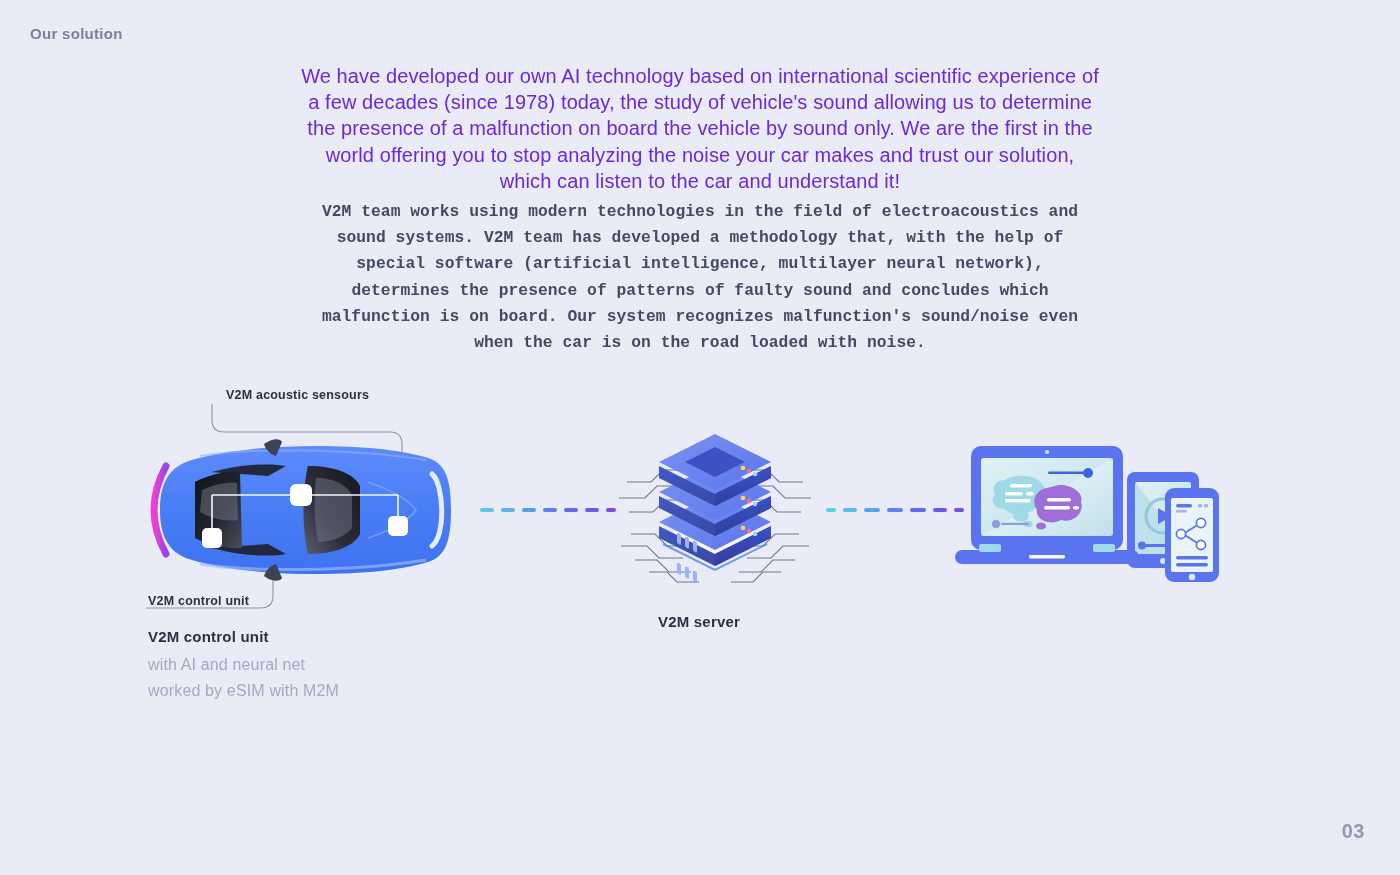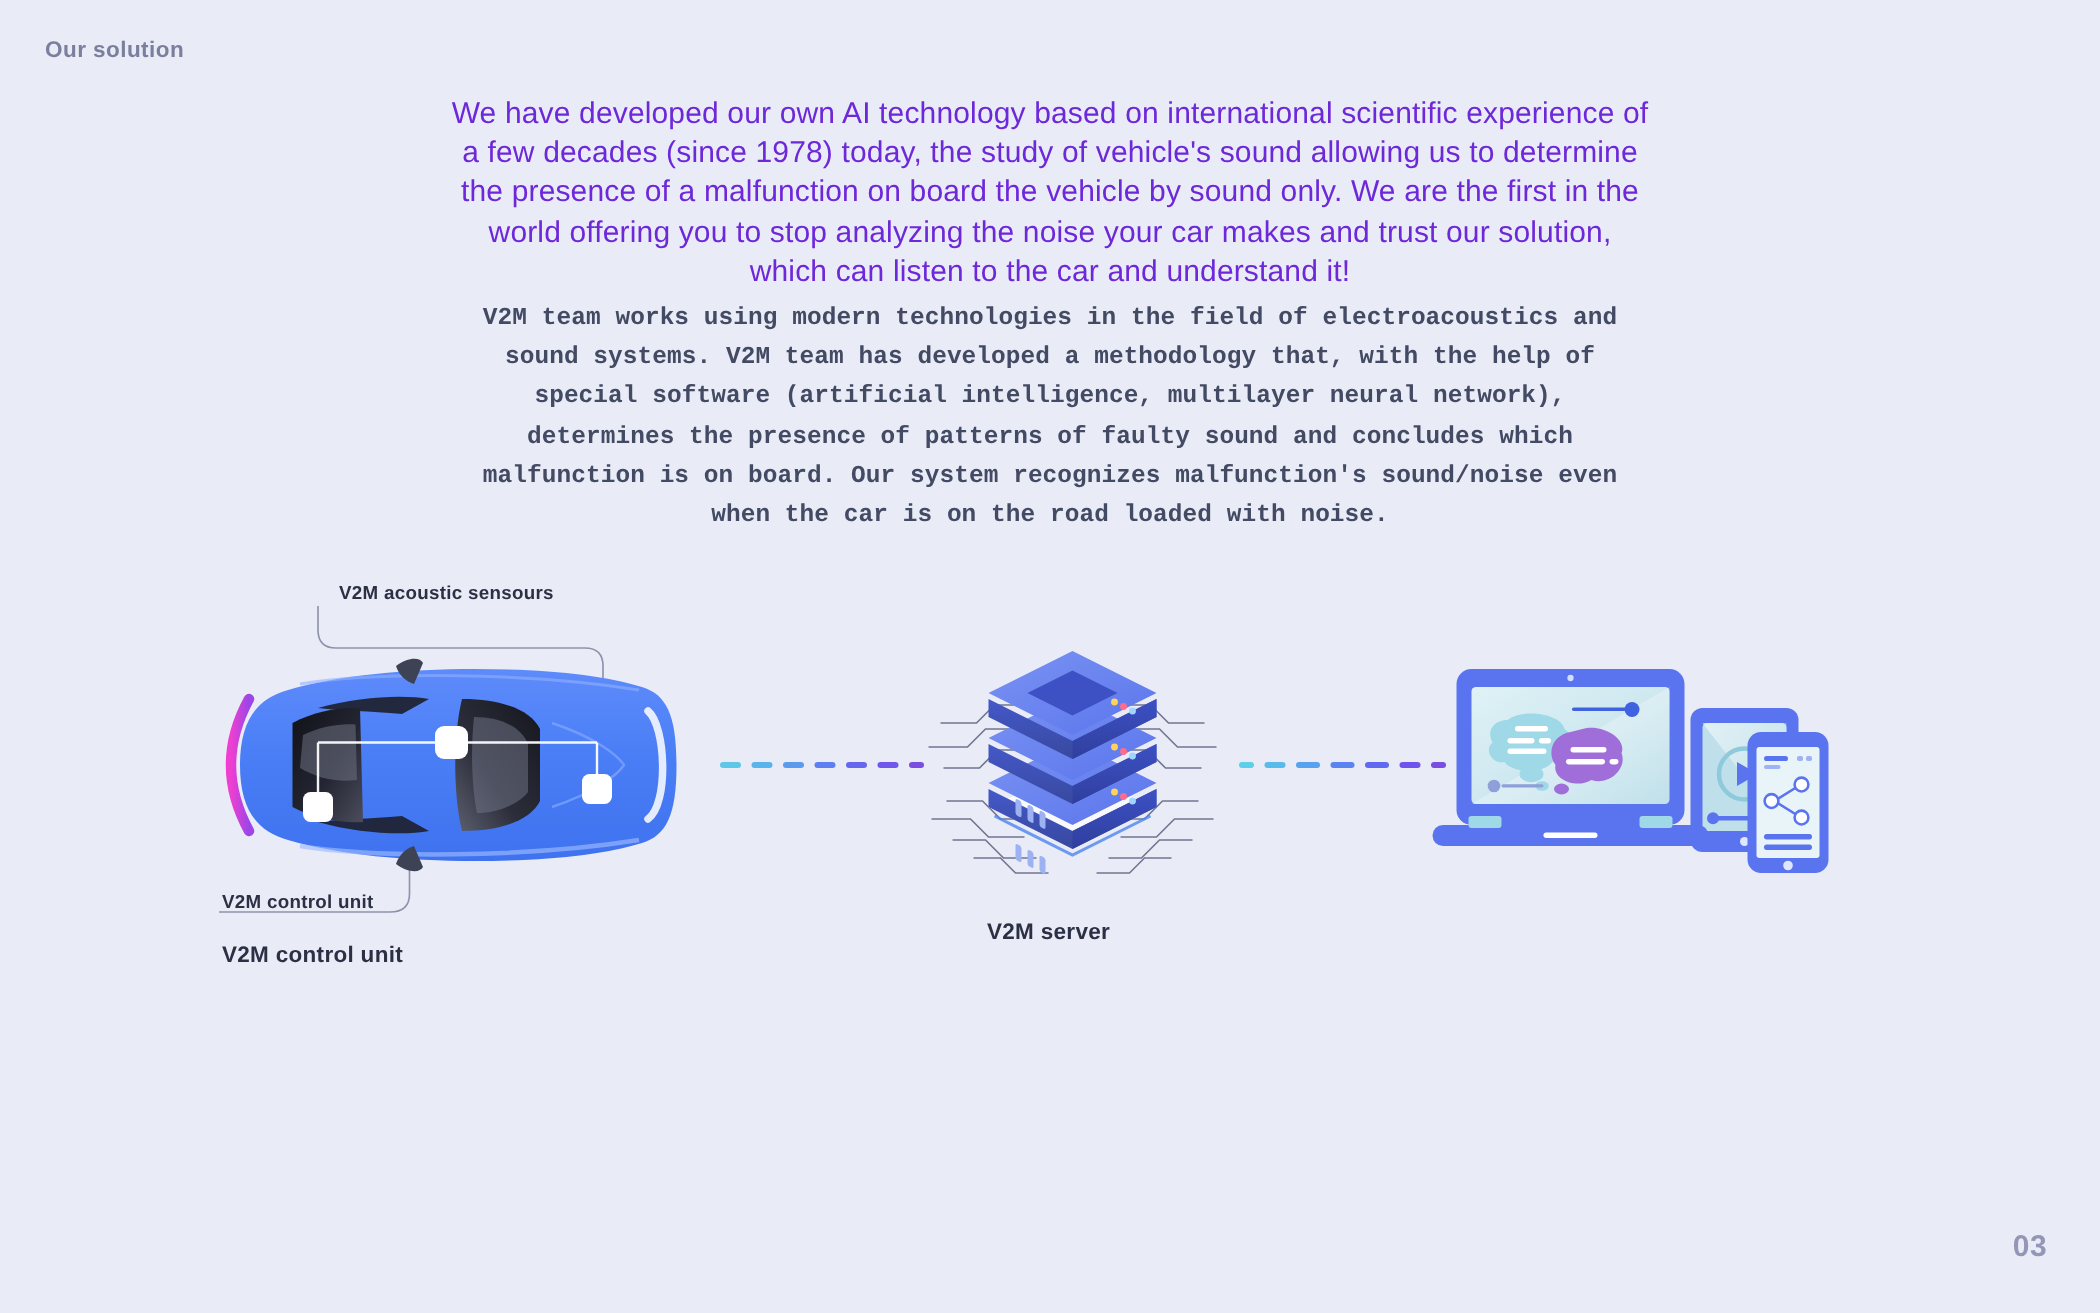--- a/index.html
+++ b/index.html
@@ -156,20 +156,21 @@
         <path d="M258 125 L258 150" stroke="#ffffff" stroke-width="1.6" opacity=".95"></path>
 
         <rect x="62" y="158" width="20" height="20" rx="5" fill="#ffffff"></rect>
         <rect x="150" y="114" width="22" height="22" rx="6" fill="#ffffff"></rect>
         <rect x="248" y="146" width="20" height="20" rx="5" fill="#ffffff"></rect>
       </svg>
     </div>
 
     <div class="cap cap-car">
       <div class="t">V2M control unit</div>
+      <div class="s">with AI and neural net worked by eSIM with M2M</div>
     </div>
 
     <div class="dash" style="left:480px;top:138px;">
       <i style="width:14px;background:#5ec6e6;"></i>
       <i style="width:14px;background:#5ab3ea;"></i>
       <i style="width:14px;background:#5b9bee;"></i>
       <i style="width:14px;background:#5e7ff1;"></i>
       <i style="width:14px;background:#6568ef;"></i>
       <i style="width:14px;background:#7156ec;"></i>
       <i style="width:10px;background:#7a4ee0;"></i>

